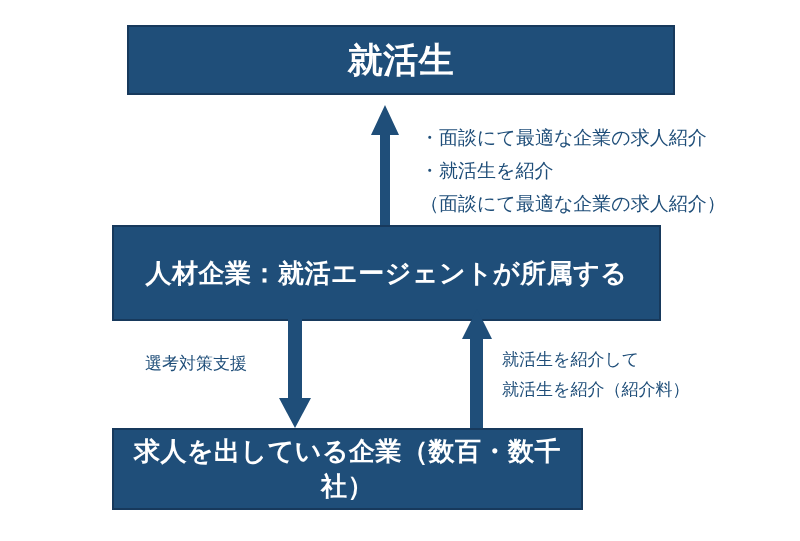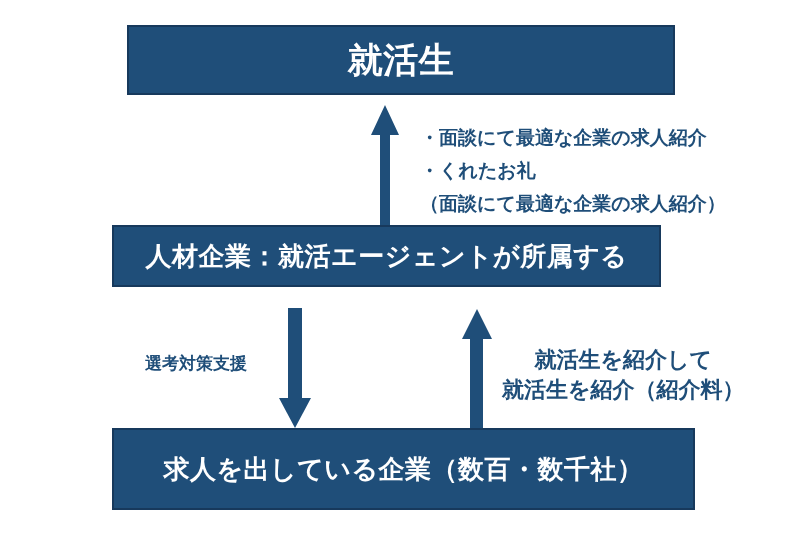--- a/index.html
+++ b/index.html
@@ -22,22 +22,22 @@
     border: 2px solid #17395C;
     color: #ffffff;
     font-weight: bold;
     display: flex;
     align-items: center;
     justify-content: center;
     text-align: center;
     letter-spacing: 0.5px;
   }
   .box-students  { left: 113px; top: 25px;  width: 548px; height: 70px; font-size: 35px; margin-left: 14px; }
-  .box-agency    { left: 112px; top: 225px; width: 549px; height: 62px; font-size: 26px; }
-  .box-employers { left: 112px; top: 428px; width: 583px; height: 82px; font-size: 26px; }
+  .box-agency    { left: 112px; top: 225px; width: 549px; height: 96px; font-size: 26px; }
+  .box-employers { left: 112px; top: 428px; width: 471px; height: 82px; font-size: 26px; }
 
   .arrow { position: absolute; }
   .arrow .shaft { position: absolute; background: #1F4E79; }
   .arrow .head  { position: absolute; width: 0; height: 0; }
 
   
   .arrow-a2s { left: 371px; top: 105px; width: 28px; height: 120px; }
   .arrow-a2s .head  { left: 0; top: 0;
     border-left: 14px solid transparent; border-right: 14px solid transparent;
     border-bottom: 30px solid #1F4E79; }
@@ -53,26 +53,26 @@
   
   .arrow-e2a { left: 462px; top: 309px; width: 30px; height: 119px; }
   .arrow-e2a .head  { left: 0; top: 0;
     border-left: 15px solid transparent; border-right: 15px solid transparent;
     border-bottom: 30px solid #1F4E79; }
   .arrow-e2a .shaft { left: 8px; top: 28px; width: 13px; height: 91px; }
 
   .note {
     position: absolute;
     color: #1F4E79;
-    font-weight: bold;
+    font-weight: normal;
     white-space: nowrap;
   }
   .note-bullets { left: 420px; top: 121px; font-size: 19px; line-height: 33px; }
   .note-left    { left: 145px; top: 354px; font-size: 17px; line-height: 20px; }
-  .note-right   { left: 502px; top: 345px; font-size: 22px; line-height: 30px; text-align: center; }
+  .note-right   { left: 502px; top: 345px; font-size: 17px; line-height: 30px; }
 </style>
 </head>
 <body>
 
 <div class="canvas">
 
   <div class="box box-students">
     <span>就活生</span>
   </div>
 
@@ -94,21 +94,21 @@
     <div class="head"></div>
   </div>
 
   <div class="arrow arrow-e2a">
     <div class="head"></div>
     <div class="shaft"></div>
   </div>
 
   <div class="note note-bullets">
     <div>・面談にて最適な企業の求人紹介</div>
-    <div>・くれたお礼</div>
+    <div>・就活生を紹介</div>
     <div>（面談にて最適な企業の求人紹介）</div>
   </div>
 
   <div class="note note-left">
     <span>選考対策支援</span>
   </div>
 
   <div class="note note-right">
     <div>就活生を紹介して</div>
     <div>就活生を紹介（紹介料）</div>

